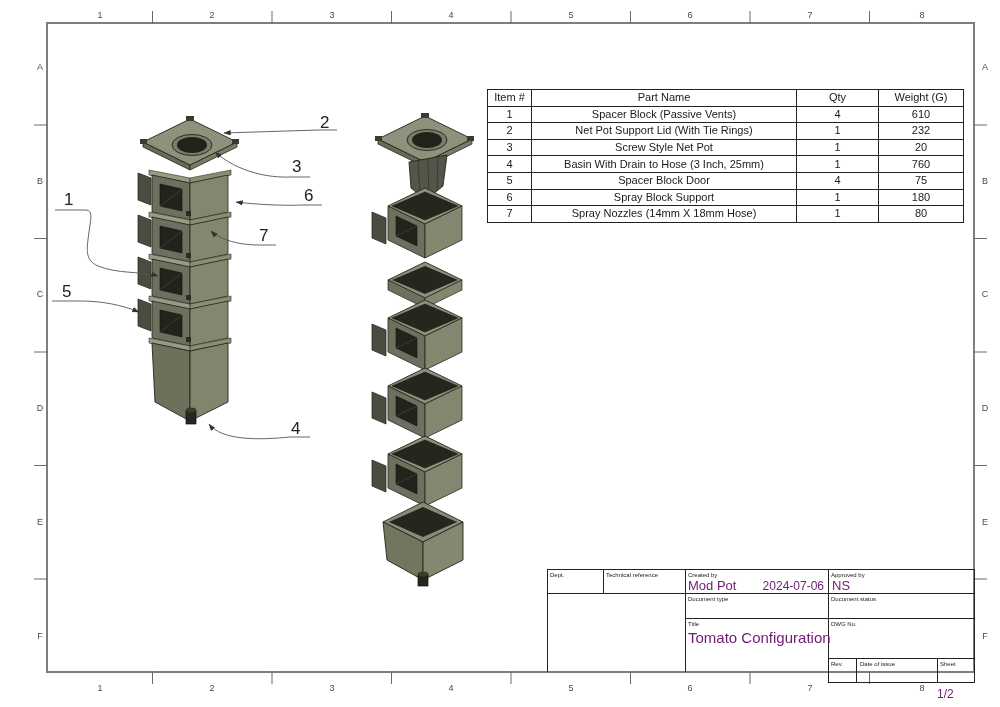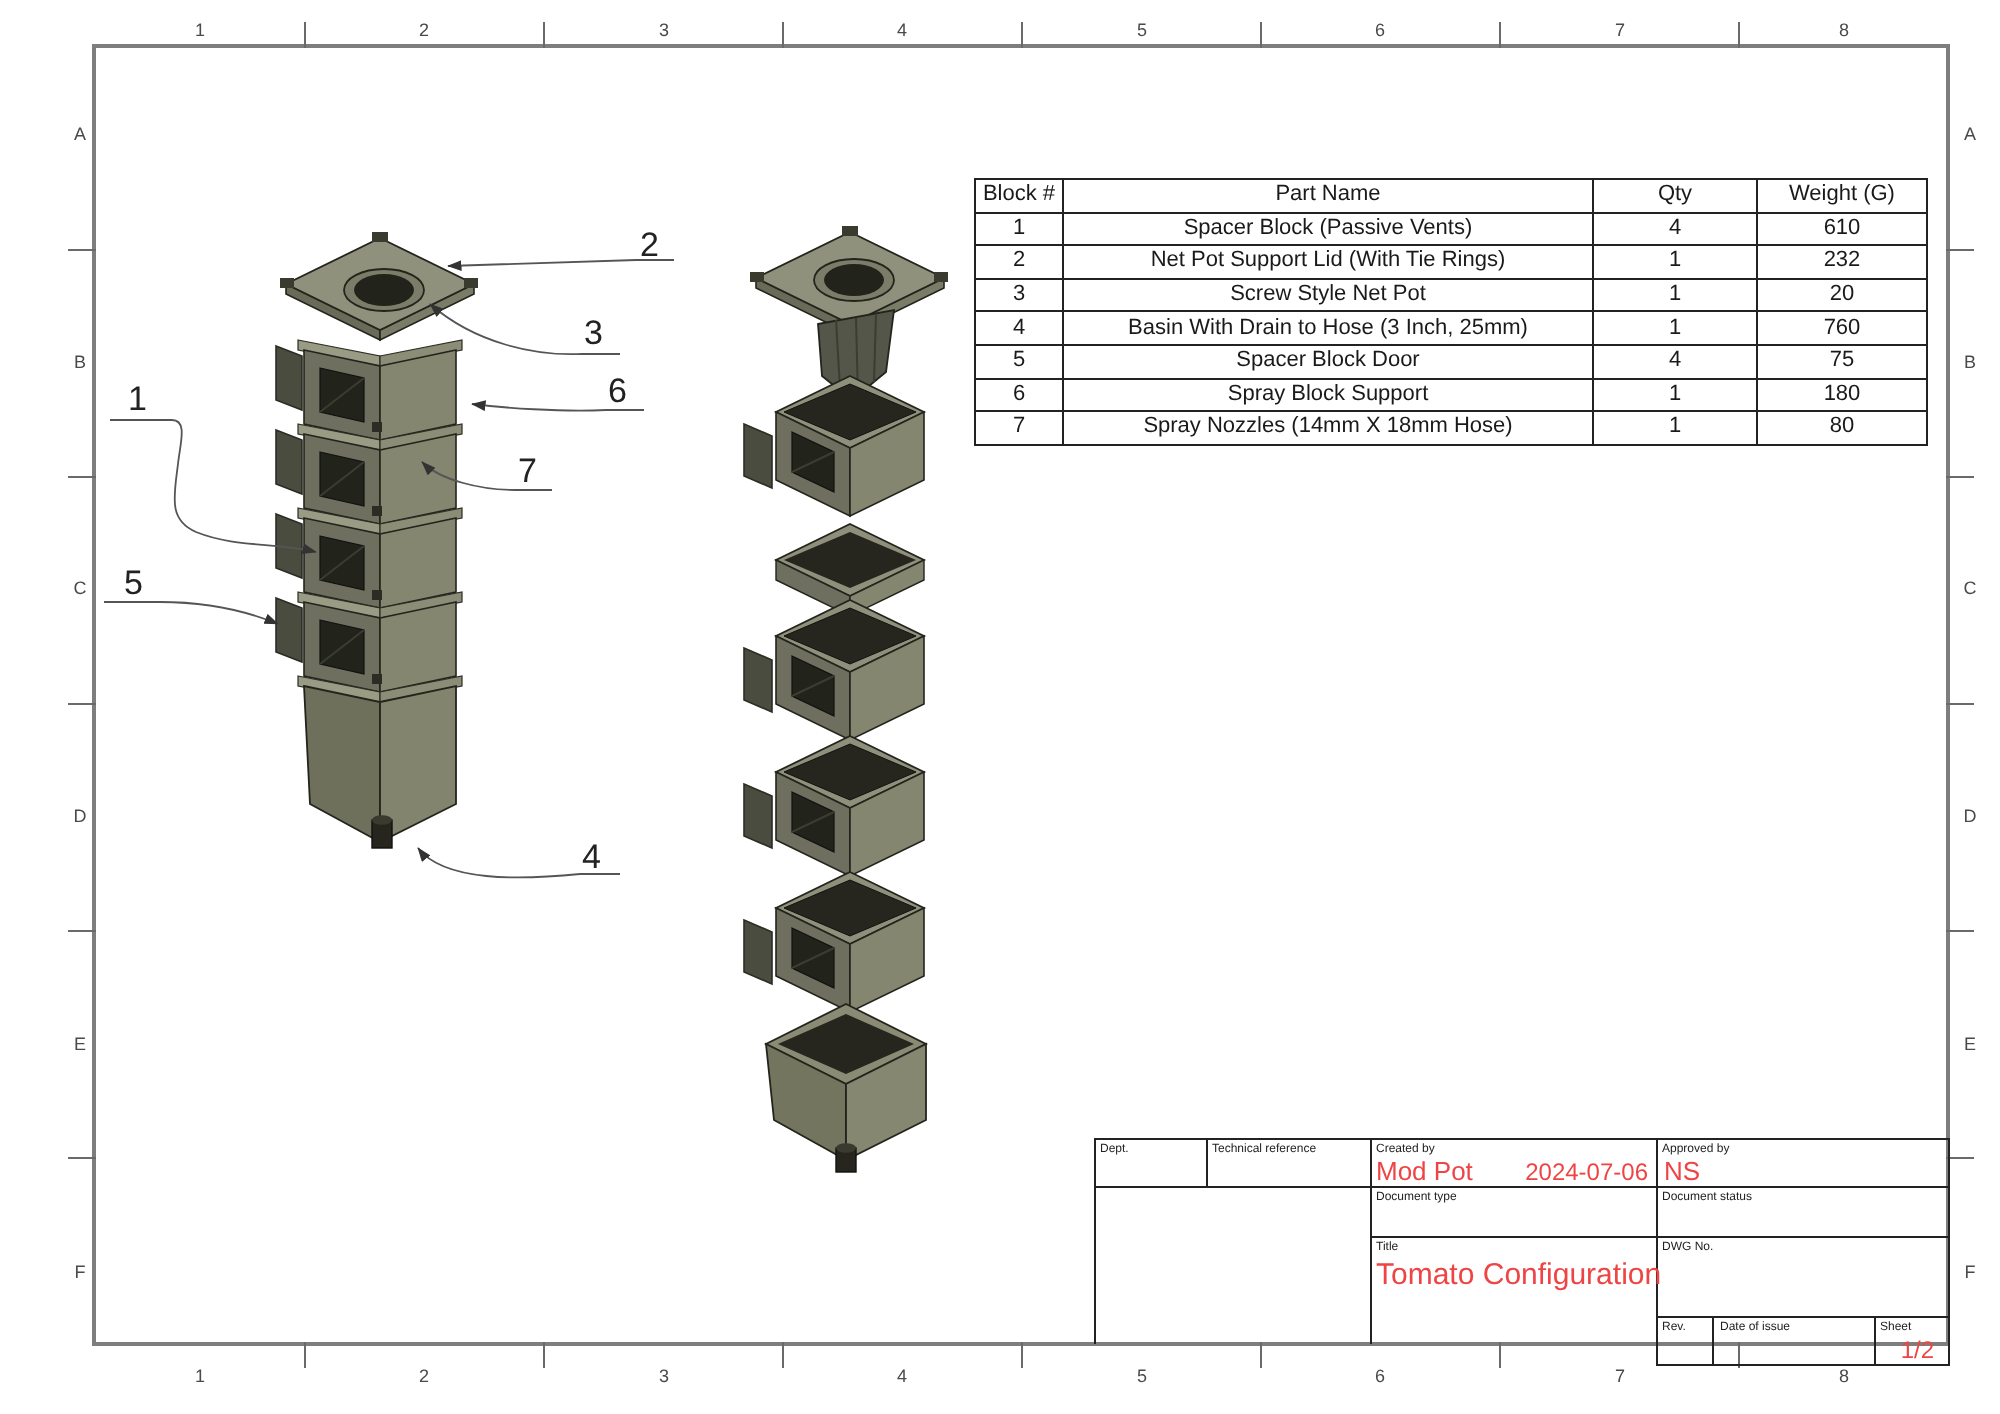--- a/index.html
+++ b/index.html
@@ -18,21 +18,21 @@
   
   .parts-table { position:absolute; left:487px; top:89px; border-collapse:collapse;
                  table-layout:fixed; width:476px; font-size:11px; }
   .parts-table td, .parts-table th { border:1px solid #222; text-align:center;
                  font-weight:normal; height:16.6px; padding:0 2px; line-height:1;
                  overflow:hidden; white-space:nowrap; }
 
   
   .tb-line { position:absolute; background:#222; }
   .tb-label { position:absolute; font-size:6px; color:#222; line-height:1; }
-  .tb-value { position:absolute; color:#ef4444; line-height:1; }
+  .tb-value { position:absolute; color:#701a75; line-height:1; }
 
   
   .callout { position:absolute; font-size:17px; color:#222; line-height:1; }
 
   svg.overlay { position:absolute; left:0; top:0; }
 </style>
 </head>
 <body>
 
 <div id="page">
@@ -209,21 +209,21 @@
 
   <table class="parts-table">
     <colgroup>
         <col style="width:44px">
         <col style="width:265px">
         <col style="width:82px">
         <col style="width:85px">
       </colgroup>
     <tbody>
         <tr>
-      <th>Block #</th>
+      <th>Item #</th>
       <th>Part Name</th>
       <th>Qty</th>
       <th>Weight (G)</th>
     </tr>
     <tr>
       <td>1</td>
       <td>Spacer Block  (Passive Vents)</td>
       <td>4</td>
       <td>610</td>
     </tr>
@@ -291,16 +291,16 @@
     <div class="tb-label" style="left:688px;top:621px">Title</div>
     <div class="tb-label" style="left:831px;top:621px">DWG No.</div>
     <div class="tb-label" style="left:831px;top:661px">Rev.</div>
     <div class="tb-label" style="left:860px;top:661px">Date of issue</div>
     <div class="tb-label" style="left:940px;top:661px">Sheet</div>
 
     <div class="tb-value" style="left:688px;top:579px;font-size:13px">Mod Pot</div>
     <div class="tb-value" style="left:724px;top:580px;width:100px;text-align:right;font-size:12px">2024-07-06</div>
     <div class="tb-value" style="left:832px;top:579px;font-size:13px">NS</div>
     <div class="tb-value" style="left:688px;top:630px;font-size:15px">Tomato Configuration</div>
-    <div class="tb-value" style="left:937px;top:669px;width:34px;text-align:right;padding-right:4px;font-size:12px">1/2</div>
+    <div class="tb-value" style="left:937px;top:688px;width:34px;text-align:left;padding-right:4px;font-size:12px">1/2</div>
   </div>
 
 </div>
 
 </body></html>

